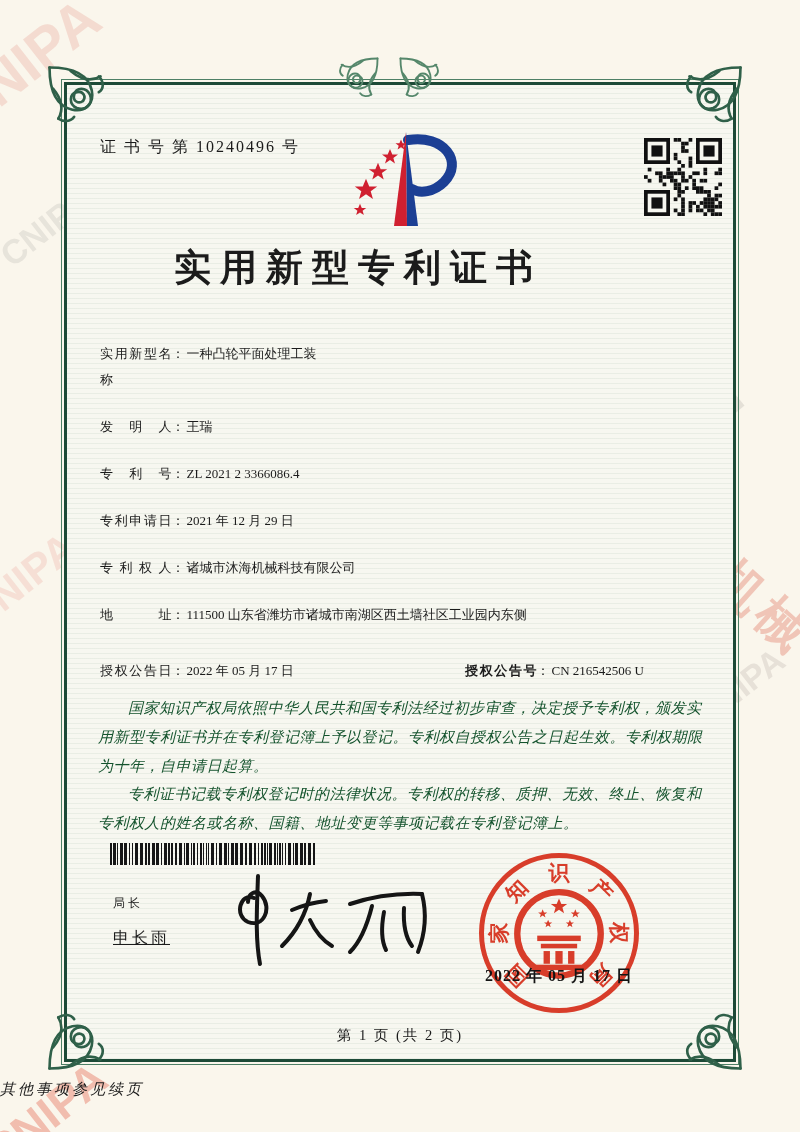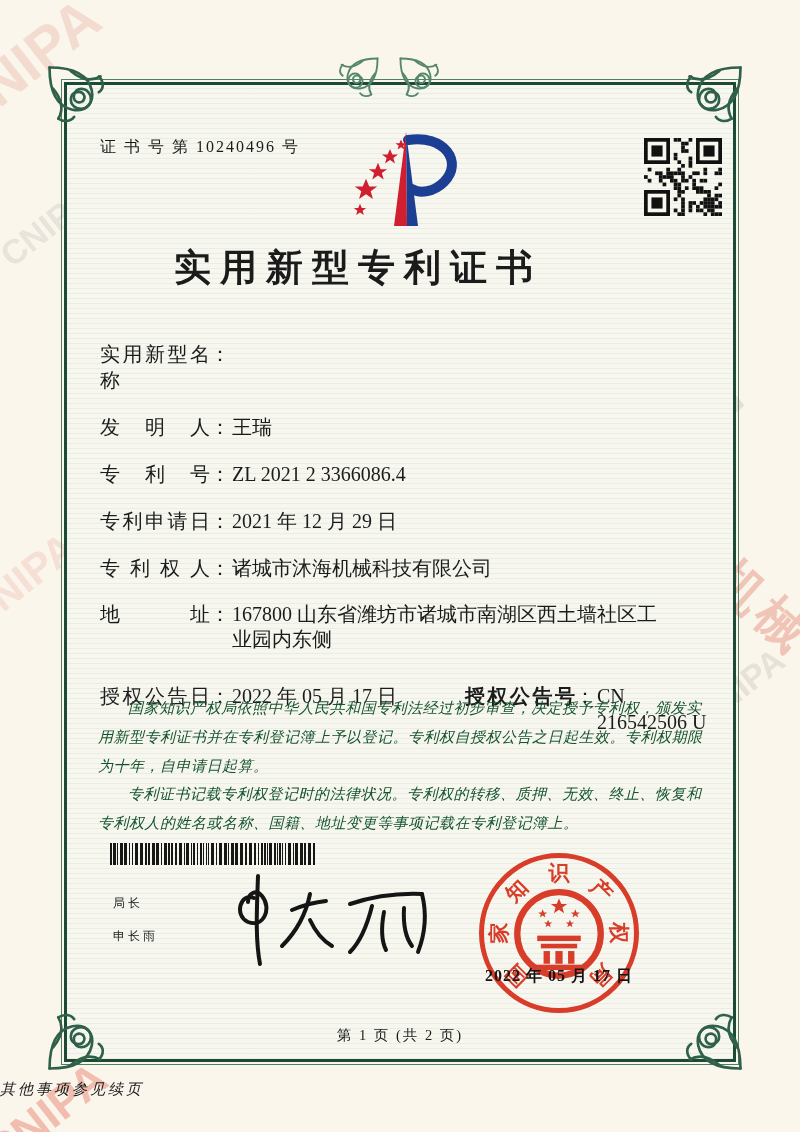--- a/index.html
+++ b/index.html
@@ -44,39 +44,39 @@
   .fl-tc2{left:398px;top:56px;transform:scale(-1,-1);color:#55876b;}
   
   .cert-no{position:absolute;left:100px;top:137px;font-size:16px;letter-spacing:2px;}
   .logo{position:absolute;left:338px;top:126px;width:132px;height:110px;}
   .qr{position:absolute;left:644px;top:138px;width:78px;height:78px;}
   .title{
     position:absolute;left:0;top:243px;width:716px;text-align:center;
     font-size:37px;font-weight:bold;letter-spacing:9px;
   }
   
-  .fields{position:absolute;left:100px;top:341px;width:612px;font-size:20px;}
+  .fields{position:absolute;left:100px;top:341px;width:612px;font-size:13px;}
   .f-row{line-height:26px;margin-bottom:21px;display:flex;}
   .f-label{display:inline-block;width:5.5em;text-align:justify;text-align-last:justify;flex:0 0 auto;}
   .f-colon{flex:0 0 auto;margin-right:2px;}
   .f-value{max-width:430px;}
   .f-row.addr{line-height:25px;margin-bottom:4px;}
   .grant-row{display:flex;line-height:26px;margin-top:31px;}
   .grant-left{width:365px;display:flex;flex:0 0 auto;}
   .grant-right{display:flex;}
   .grant-right .f-label{width:5.5em;font-weight:bold;}
   
   .paras{position:absolute;left:98px;top:694px;width:606px;
          font-family:"DejaVu Serif","Liberation Serif",serif;font-style:italic;
          font-size:15px;line-height:1.92;letter-spacing:.5px;color:#14532d;}
   .paras p{margin:0;text-indent:2em;}
   
   .barcode{position:absolute;left:110px;top:843px;width:212px;height:22px;}
   .sig-title{position:absolute;left:113px;top:895px;font-size:12px;letter-spacing:3px;}
-  .sig-name{position:absolute;left:113px;top:928px;font-size:12px;letter-spacing:3px;}
+  .sig-name{position:absolute;left:113px;top:928px;font-size:16px;letter-spacing:3px;text-decoration:underline;}
   .sig-script{position:absolute;left:222px;top:868px;width:215px;height:105px;}
   
   .seal{position:absolute;left:477px;top:851px;width:164px;height:164px;opacity:.93;}
   .seal-ring{position:absolute;inset:2px;border:5px solid #d6301c;border-radius:50%;}
   .seal-char{position:absolute;left:50%;top:50%;width:24px;height:24px;margin:-12px 0 0 -12px;
              color:#d6301c;font-size:21px;font-weight:bold;text-align:center;line-height:24px;
              font-family:"Liberation Serif",serif;}
   .seal-emblem{position:absolute;left:50%;top:50%;width:92px;height:98px;margin:-50px 0 0 -46px;}
   .seal-date{position:absolute;left:468px;top:966px;width:182px;text-align:center;
              font-size:16px;font-weight:bold;letter-spacing:1px;color:#141414;}
@@ -282,20 +282,21 @@
       <rect x="74.28571428571429" y="74.28571428571429" width="3.7142857142857144" height="3.7142857142857144" fill="#111"></rect>
     </svg>
 </div>
 
 <div class="title">实用新型专利证书</div>
 
 <div class="fields" id="fields">
     <div class="f-row">
       <span class="f-label">实用新型名称</span>
       <span class="f-colon">：</span>
+      <span class="f-value">一种凸轮平面处理工装</span>
     </div>
     <div class="f-row">
       <span class="f-label">发明人</span>
       <span class="f-colon">：</span>
       <span class="f-value">王瑞</span>
     </div>
     <div class="f-row">
       <span class="f-label">专利号</span>
       <span class="f-colon">：</span>
       <span class="f-value">ZL 2021 2 3366086.4</span>
@@ -306,21 +307,21 @@
       <span class="f-value">2021 年 12 月 29 日</span>
     </div>
     <div class="f-row">
       <span class="f-label">专利权人</span>
       <span class="f-colon">：</span>
       <span class="f-value">诸城市沐海机械科技有限公司</span>
     </div>
     <div class="f-row addr">
       <span class="f-label">地址</span>
       <span class="f-colon">：</span>
-      <span class="f-value">167800 山东省潍坊市诸城市南湖区西土墙社区工业园内东侧</span>
+      <span class="f-value">111500 山东省潍坊市诸城市南湖区西土墙社区工业园内东侧</span>
     </div>
     <div class="grant-row">
       <span class="grant-left">
         <span class="f-label">授权公告日</span>
         <span class="f-colon">：</span>
         <span class="f-value">2022 年 05 月 17 日</span>
       </span>
       <span class="grant-right">
         <span class="f-label">授权公告号</span>
         <span class="f-colon">：</span>

